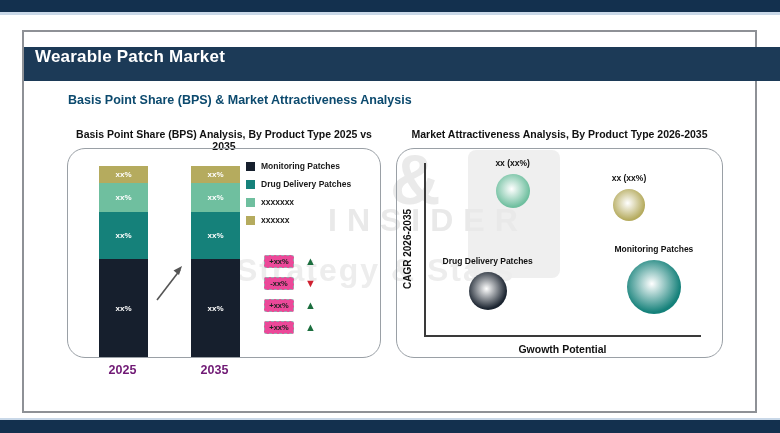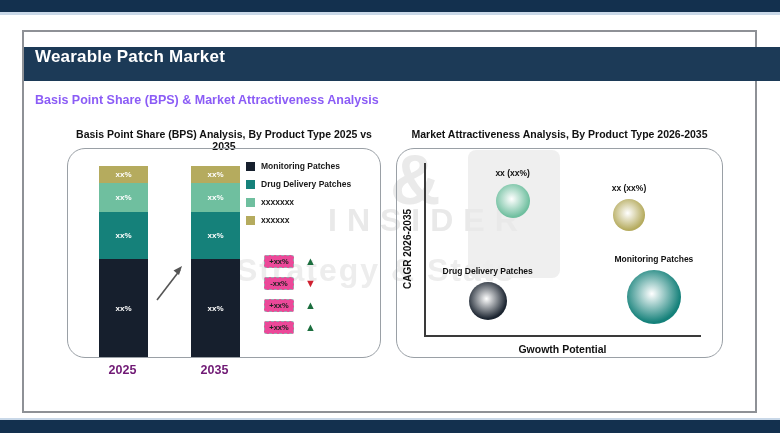--- a/index.html
+++ b/index.html
@@ -15,21 +15,21 @@
   .panel{position:absolute;left:22px;top:30px;width:735px;height:383px;background:#fff;border:2px solid #8e9196;box-sizing:border-box;}
   .watermark{position:absolute;left:0;top:0;width:780px;height:433px;z-index:1;pointer-events:none;}
   .wm-amp{position:absolute;left:390px;top:140px;font-size:70px;font-weight:bold;color:#eaeaea;}
   .wm-block{position:absolute;left:468px;top:150px;width:92px;height:128px;background:#efefef;border-radius:8px;}
   .wm-insider{position:absolute;left:328px;top:202px;font-size:32px;font-weight:bold;letter-spacing:10px;color:#e9e9e9;}
   .wm-strategy{position:absolute;left:236px;top:252px;font-size:32px;font-weight:bold;color:#ededed;letter-spacing:2px;}
   .content{position:absolute;left:0;top:0;width:780px;height:433px;z-index:2;}
 
   .title-bar{position:absolute;left:24px;top:47px;width:760px;height:34px;background:#1c3a57;display:flex;align-items:flex-start;}
   .title-bar span{color:#fff;font-size:17px;font-weight:bold;padding-left:11px;letter-spacing:.2px;}
-  .subtitle{position:absolute;left:35px;top:93px;font-size:12.5px;font-weight:bold;color:#8b5cf6;}
+  .subtitle{position:absolute;left:24px;top:93px;font-size:12.5px;font-weight:bold;color:#0c4a6e;padding-left:44px;}
 
   .chart-title{position:absolute;top:128px;font-size:10.5px;font-weight:bold;color:#111;text-align:center;}
   .chart-title.left{left:67px;width:314px;}
   .chart-title.right{left:396px;width:327px;}
 
   .rpanel{position:absolute;top:148px;height:210px;border:1.5px solid #9aa0a6;border-radius:18px;box-sizing:border-box;background:transparent;}
   .rpanel.left{left:67px;width:314px;overflow:hidden;}
   .rpanel.right{left:396px;width:327px;}
 
   
@@ -49,21 +49,21 @@
   .badge{width:30px;height:13px;border:1px dashed #9aa5ad;border-radius:2px;display:flex;align-items:center;justify-content:center;font-size:7.5px;font-weight:bold;color:#222;background:#ec4899;box-sizing:border-box;}
   .tri{font-size:11px;line-height:11px;}
 
   .trend-arrow{position:absolute;left:83px;top:112px;}
 
   
   .y-axis{position:absolute;left:27px;top:14px;width:1.5px;height:172px;background:#3a3a3a;}
   .x-axis{position:absolute;left:27px;top:186px;width:277px;height:1.5px;background:#3a3a3a;}
   .y-axis-label{position:absolute;left:2px;top:14px;height:172px;width:16px;display:flex;align-items:center;justify-content:center;writing-mode:vertical-rl;transform:rotate(180deg);font-size:10px;font-weight:bold;color:#111;}
   .x-axis-label{position:absolute;left:27px;top:194px;width:277px;text-align:center;font-size:10.5px;font-weight:bold;color:#111;}
-  .plot{position:absolute;left:27px;top:14px;width:277px;height:172px;}
+  .plot{position:absolute;left:27px;top:4px;width:277px;height:172px;}
   .bubble{position:absolute;width:0;height:0;}
   .bubble-circle{position:absolute;border-radius:50%;transform:translate(-50%,-50%);}
   .bubble-label{position:absolute;left:0;transform:translateX(-50%);white-space:nowrap;font-size:8.5px;font-weight:bold;color:#111;}
 
   
   .footer-email{position:absolute;left:35px;top:391px;font-size:10.5px;font-weight:bold;color:#111;}
   .footer-source{position:absolute;right:42px;top:391px;font-size:10.5px;font-weight:bold;color:#111;}
 </style>
 </head>
 <body>

